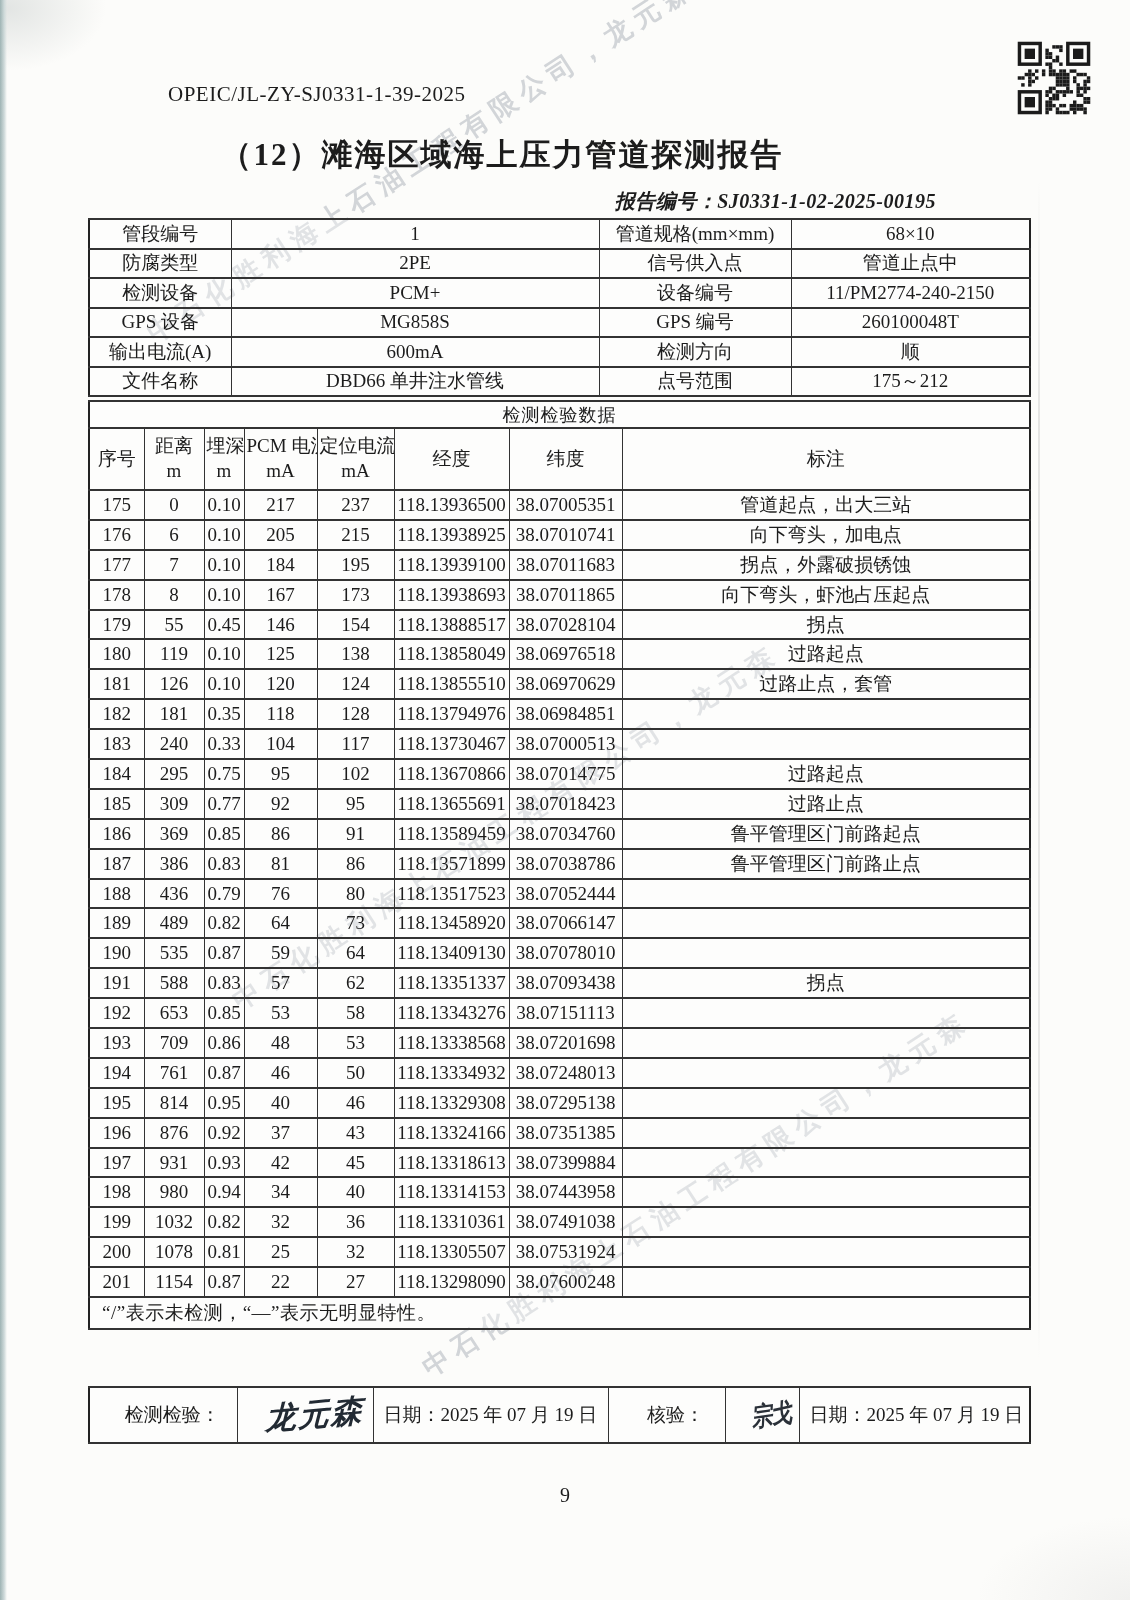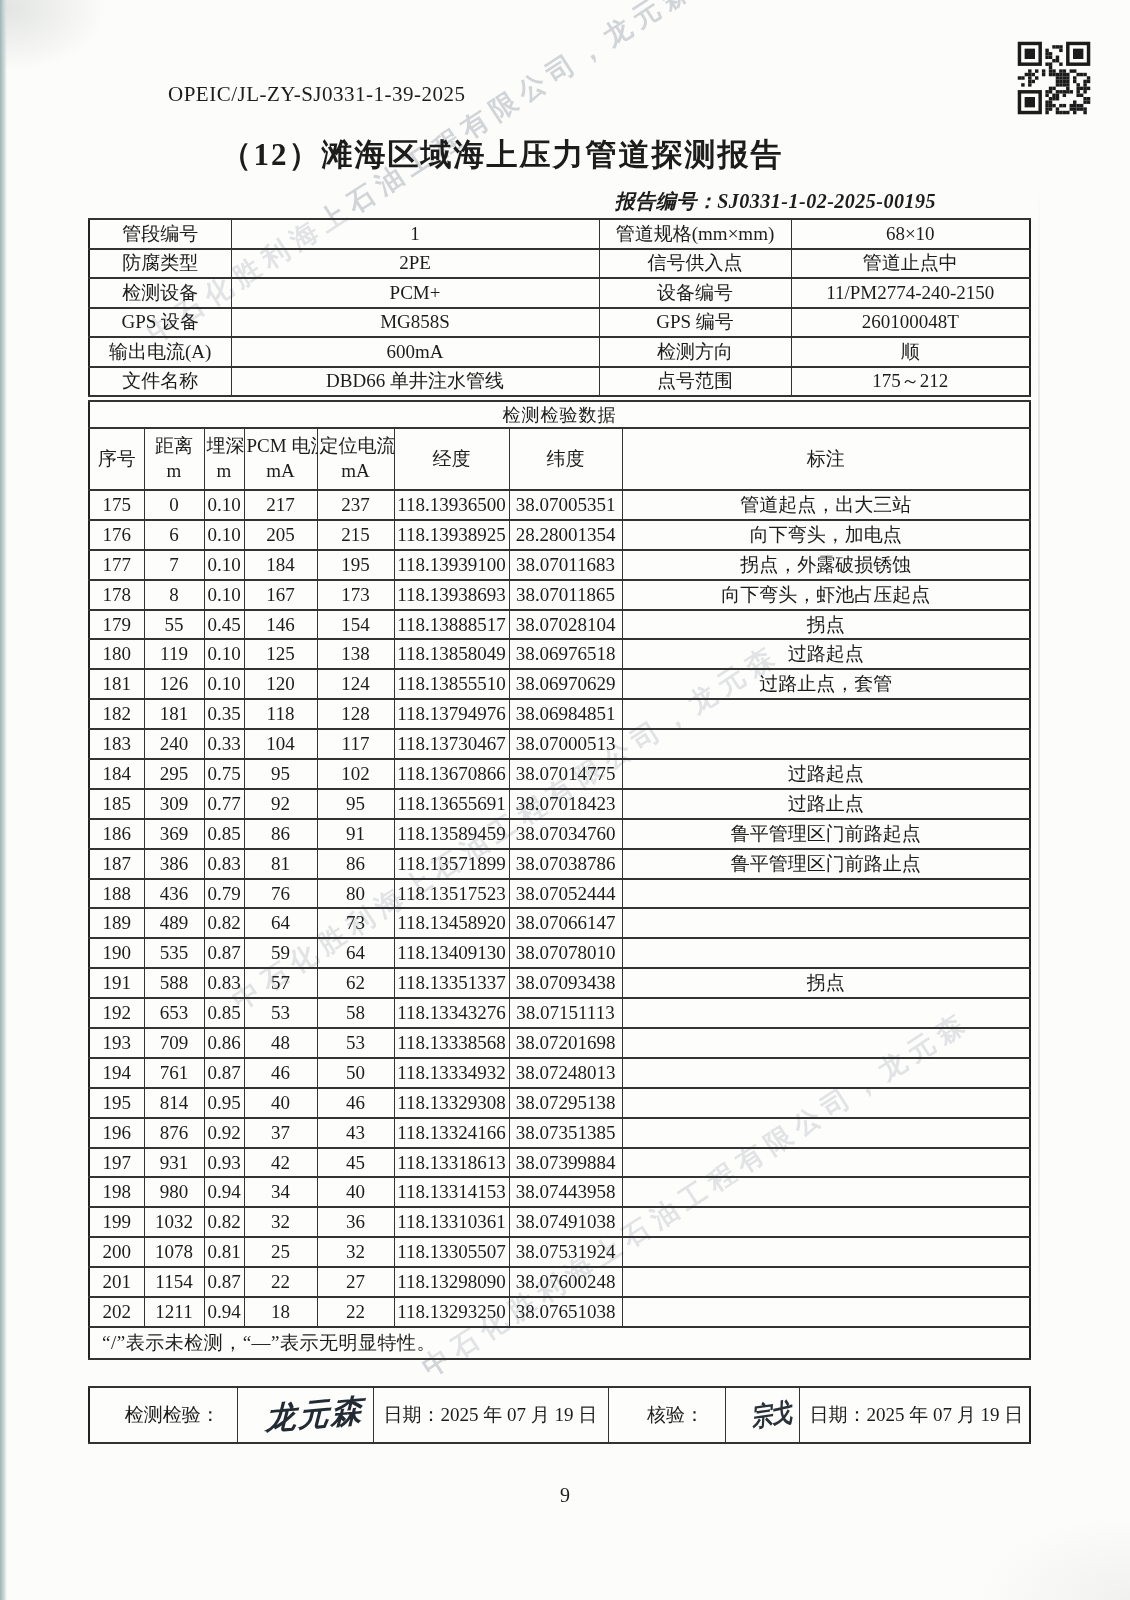--- a/index.html
+++ b/index.html
@@ -303,21 +303,21 @@
           <td class="datacell">管道起点，出大三站</td>
         </tr>
 
         <tr>
           <td class="datacell">176</td>
           <td class="datacell">6</td>
           <td class="datacell">0.10</td>
           <td class="datacell">205</td>
           <td class="datacell">215</td>
           <td class="datacell">118.13938925</td>
-          <td class="datacell">28.28001354</td>
+          <td class="datacell">38.07010741</td>
           <td class="datacell">向下弯头，加电点</td>
         </tr>
 
         <tr>
           <td class="datacell">177</td>
           <td class="datacell">7</td>
           <td class="datacell">0.10</td>
           <td class="datacell">184</td>
           <td class="datacell">195</td>
           <td class="datacell">118.13939100</td>
@@ -582,30 +582,20 @@
           <td class="datacell">201</td>
           <td class="datacell">1154</td>
           <td class="datacell">0.87</td>
           <td class="datacell">22</td>
           <td class="datacell">27</td>
           <td class="datacell">118.13298090</td>
           <td class="datacell">38.07600248</td>
           <td class="datacell"></td>
         </tr>
 
-        <tr>
-          <td class="datacell">202</td>
-          <td class="datacell">1211</td>
-          <td class="datacell">0.94</td>
-          <td class="datacell">18</td>
-          <td class="datacell">22</td>
-          <td class="datacell">118.13293250</td>
-          <td class="datacell">38.07651038</td>
-          <td class="datacell"></td>
-        </tr>
       </tbody>
     <tbody>
       <tr>
         <td class="note-cell" colspan="8">“/”表示未检测，“—”表示无明显特性。</td>
       </tr>
     </tbody>
   </table>
 
   <table class="tbl sig-tbl">
     <colgroup>

